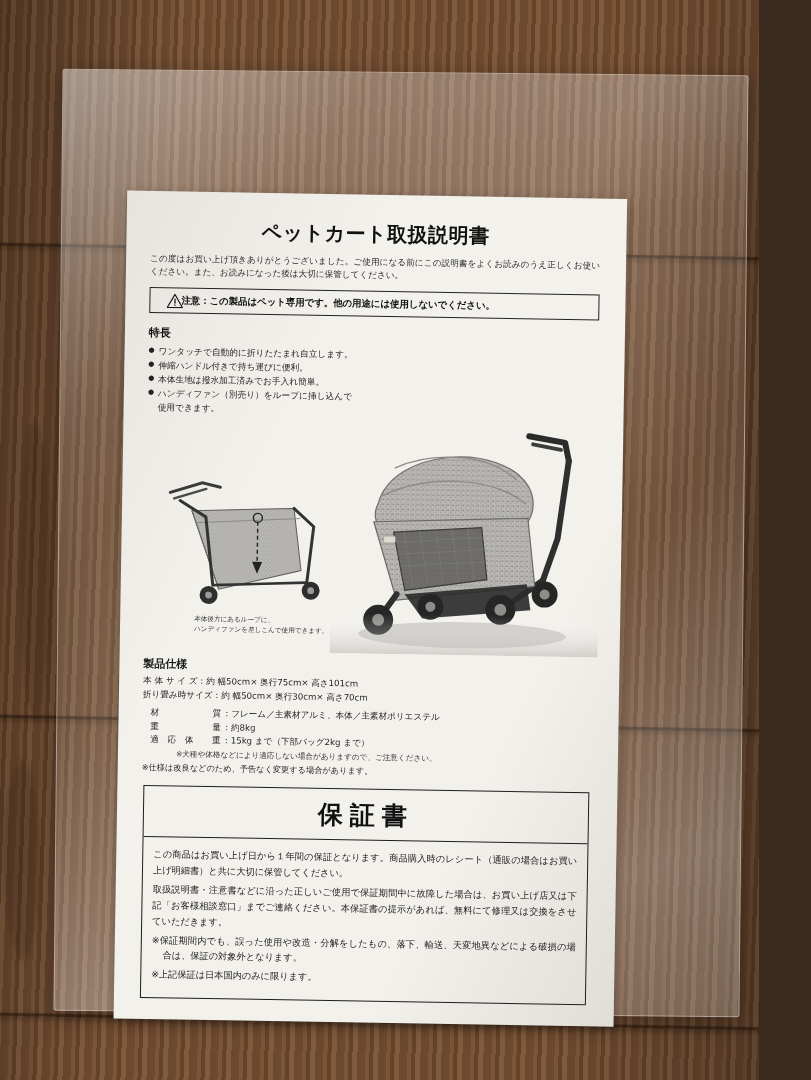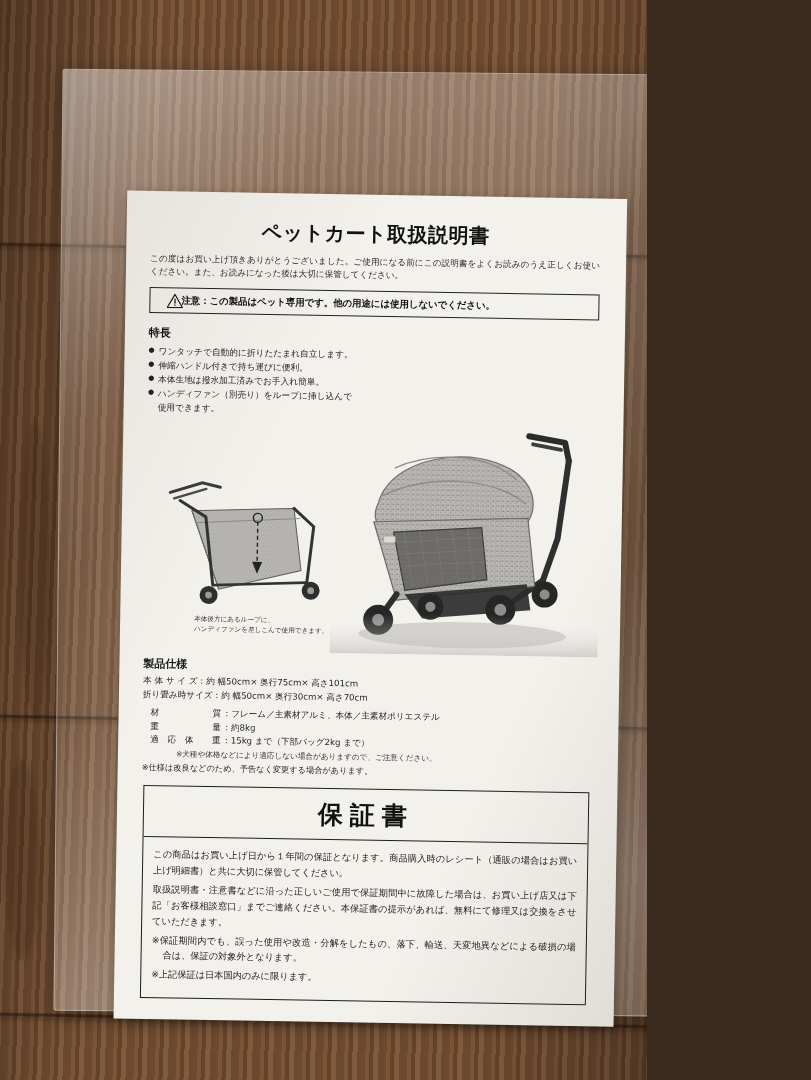--- a/index.html
+++ b/index.html
@@ -10,21 +10,21 @@
   body {
     width: 811px;
     height: 1080px;
     overflow: hidden;
     font-family: "DejaVu Sans", "Liberation Sans", sans-serif;
   }
 
   
   .scene {
     position: relative;
-    width: 647px;
+    width: 759px;
     height: 1080px;
     background:
       linear-gradient(95deg, rgba(0,0,0,0.28) 0%, rgba(0,0,0,0.0) 22%, rgba(0,0,0,0.0) 75%, rgba(0,0,0,0.25) 100%),
       repeating-linear-gradient(92deg,
         #6d4a2f 0px, #6d4a2f 3px,
         #7a553a 3px, #7a553a 7px,
         #654329 7px, #654329 11px,
         #805c3e 11px, #805c3e 16px,
         #6b4830 16px, #6b4830 21px);
     overflow: hidden;

